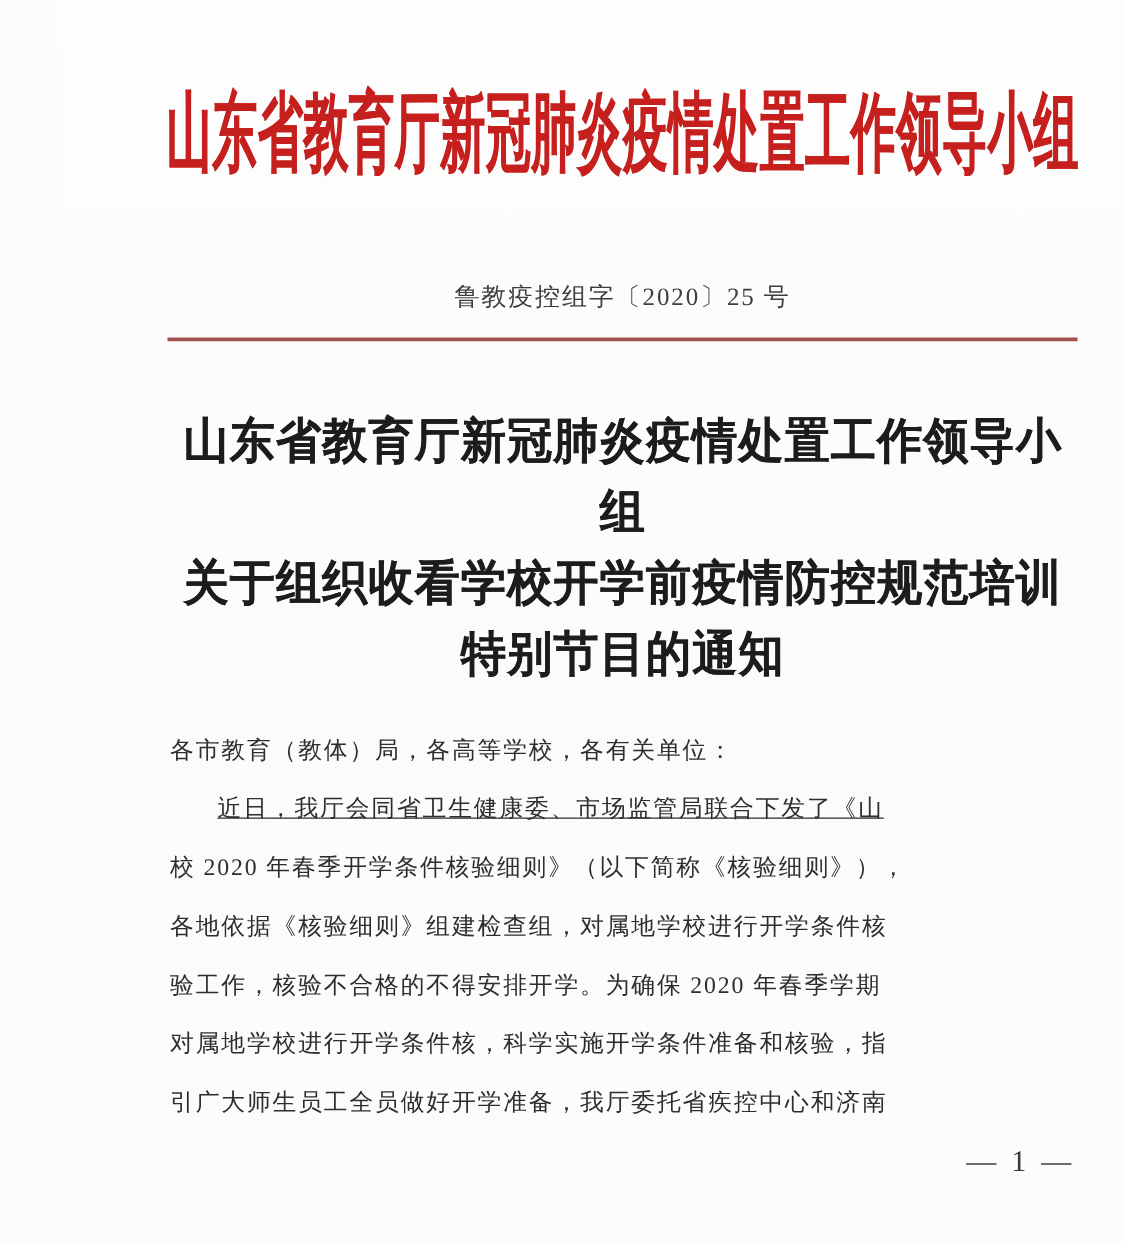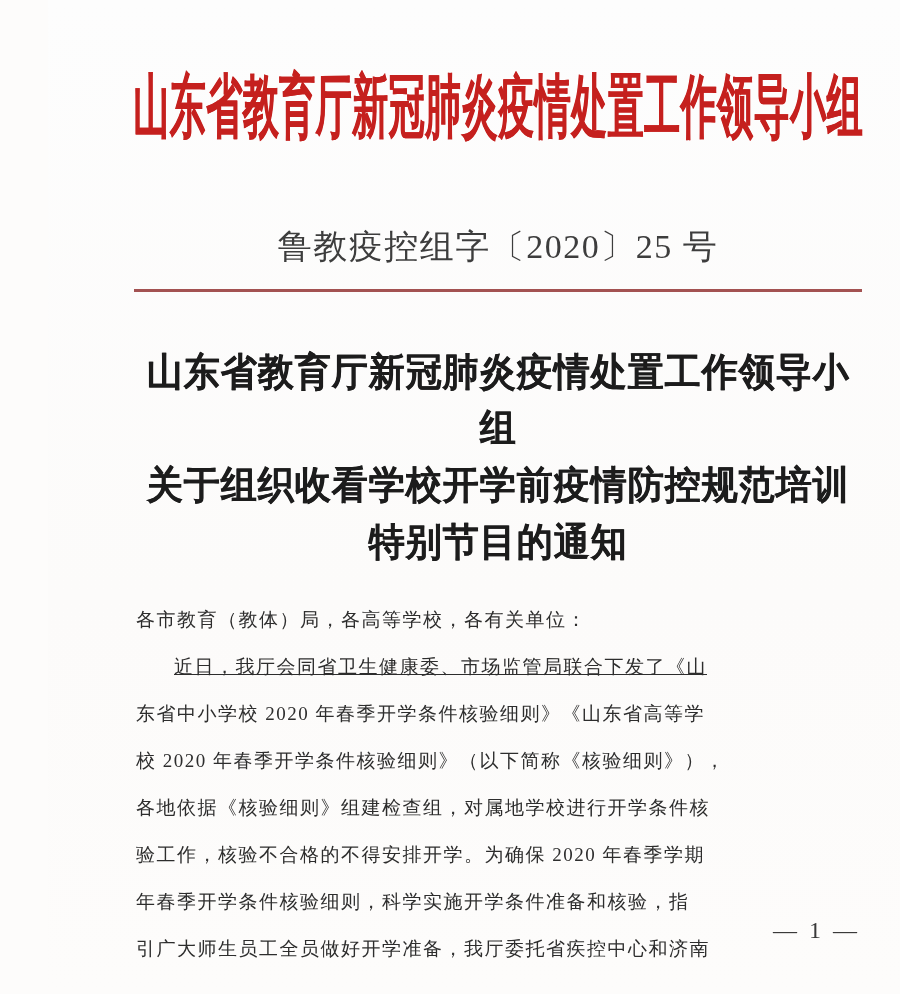--- a/index.html
+++ b/index.html
@@ -30,21 +30,21 @@
     font-weight: bold;
     color: var(--header-red, #c5201e);
     white-space: nowrap;
     letter-spacing: 0.5px;
     transform: scaleY(1.92);
     text-shadow: 0.5px 0 0 var(--header-red, #c5201e);
   }
   .doc-number {
     margin-top: 70px;
     text-align: center;
-    font-size: 34px;
+    font-size: 20px;
     color: #3d3d3d;
     letter-spacing: 1.5px;
   }
   .red-line {
     margin-top: 19px;
     margin-left: -2px;
     margin-right: -2px;
     height: 3px;
     background: var(--separator-red, #a35252);
   }
@@ -93,23 +93,22 @@
 
   <h1 class="doc-title">
     <div>山东省教育厅新冠肺炎疫情处置工作领导小组</div>
     <div>关于组织收看学校开学前疫情防控规范培训</div>
     <div>特别节目的通知</div>
   </h1>
 
   <div class="body-text">
     <div>各市教育（教体）局，各高等学校，各有关单位：</div>
     <div class="indent-2em">近日，我厅会同省卫生健康委、市场监管局联合下发了《山</div>
-    <div>东省中小学校 2020 年春季开学条件核验细则》《山东省高等学</div>
     <div>校 2020 年春季开学条件核验细则》（以下简称《核验细则》），</div>
     <div>各地依据《核验细则》组建检查组，对属地学校进行开学条件核</div>
     <div>验工作，核验不合格的不得安排开学。为确保 2020 年春季学期</div>
-    <div>年春季开学条件核验细则，科学实施开学条件准备和核验，指</div>
+    <div>对属地学校进行开学条件核，科学实施开学条件准备和核验，指</div>
     <div>引广大师生员工全员做好开学准备，我厅委托省疾控中心和济南</div>
   </div>
 
   <div class="page-number">— 1 —</div>
 
 </div>
 
 </body></html>

